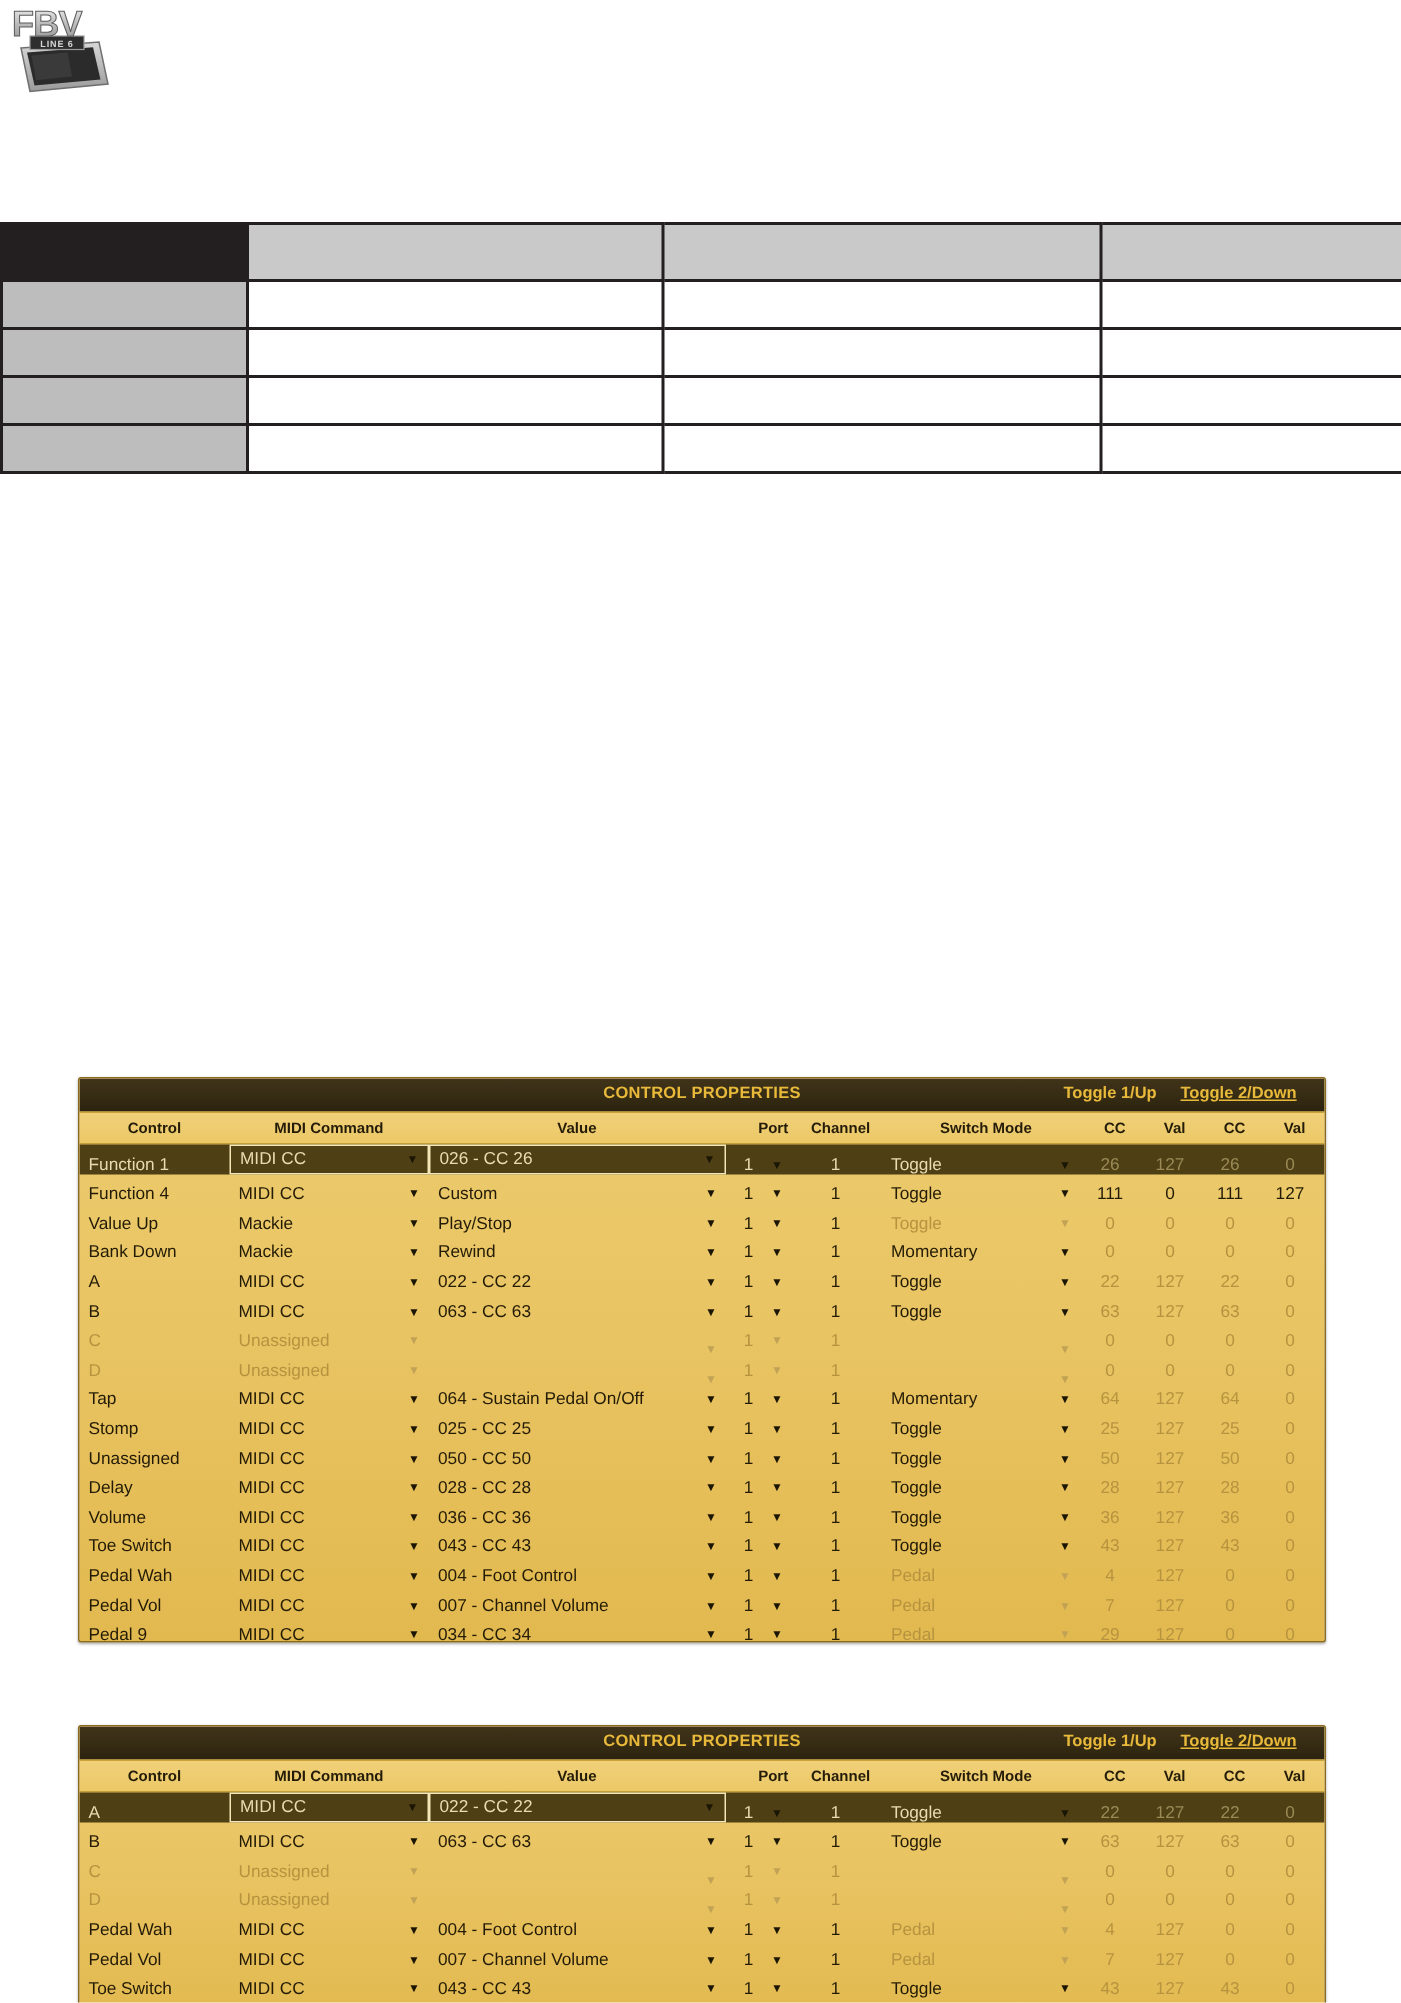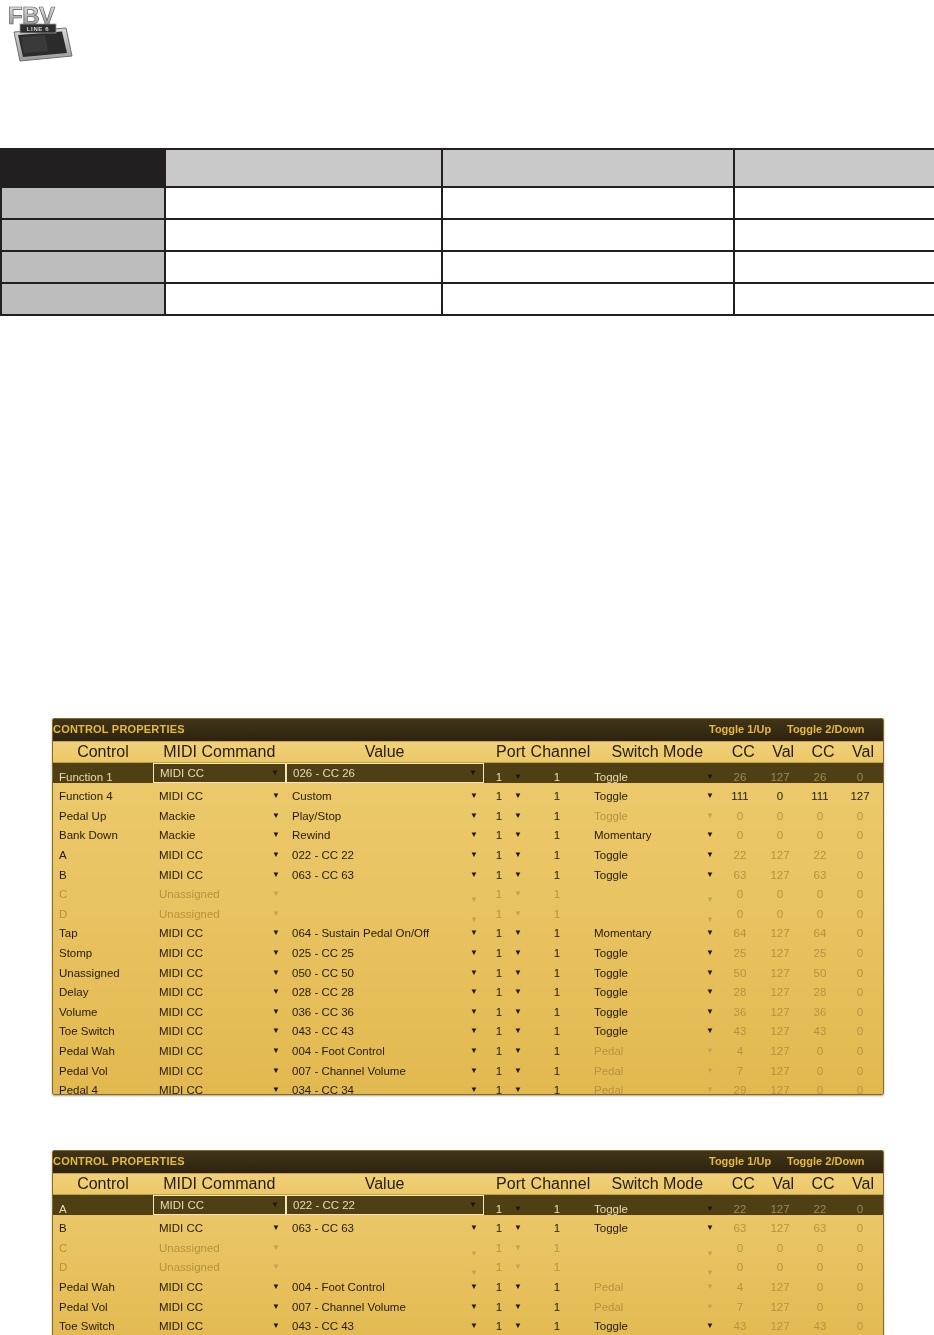--- a/index.html
+++ b/index.html
@@ -66,46 +66,47 @@
   .cp-titlebar {
     position: relative;
     height: 22px;
     background: linear-gradient(180deg, #40341a 0%, #352b13 60%, #2b2210 100%);
     border-bottom: 1px solid #caa33c;
   }
   .cp-title {
     position: absolute;
     left: 0; right: 0;
     top: 4px;
+    text-align: center;
     color: #e8b93a;
     font-size: 11px;
     font-weight: bold;
     letter-spacing: .2px;
   }
   .cp-toggle-labels {
     position: absolute;
     right: 4px;
     top: 4px;
     color: #e8b93a;
     font-size: 11px;
     font-weight: bold;
     white-space: nowrap;
   }
   .cp-toggle-labels span { display: inline-block; }
   .cp-toggle-labels .t1 { width: 78px; }
-  .cp-toggle-labels .t2 { width: 92px; }
+  .cp-toggle-labels .t2 { width: 92px; text-decoration: underline; }
 
   
   .cp-headrow {
     display: flex;
     height: 20px;
     align-items: center;
     color: #241c08;
-    font-weight: normal;
-    font-size: 16px;
+    font-weight: bold;
+    font-size: 10px;
     background: linear-gradient(180deg,#f0d079 0%, #ecc967 100%);
     border-bottom: 1px solid #c3a03a;
   }
 
   
   .cp-row {
     display: flex;
     height: 19.6px;
     align-items: flex-end;
     color: #231b06;
@@ -271,21 +272,21 @@
         <div class="col-value cell-val">Custom<span class="arrow">▼</span></div>
         <div class="col-port"><span class="pnum">1</span><span class="arrow">▼</span></div>
         <div class="col-channel">1</div>
         <div class="col-switch">Toggle<span class="arrow">▼</span></div>
         <div class="col-cc1">111</div>
         <div class="col-val1">0</div>
         <div class="col-cc2">111</div>
         <div class="col-val2">127</div>
       </div>
       <div class="cp-row">
-        <div class="col-control">Pedal Up</div>
+        <div class="col-control">Value Up</div>
         <div class="col-cmd cell-cmd">Mackie<span class="arrow">▼</span></div>
         <div class="col-value cell-val">Play/Stop<span class="arrow">▼</span></div>
         <div class="col-port"><span class="pnum">1</span><span class="arrow">▼</span></div>
         <div class="col-channel">1</div>
         <div class="col-switch dim">Toggle<span class="arrow dim">▼</span></div>
         <div class="col-cc1 dim">0</div>
         <div class="col-val1 dim">0</div>
         <div class="col-cc2 dim">0</div>
         <div class="col-val2 dim">0</div>
       </div>
@@ -447,21 +448,21 @@
         <div class="col-value cell-val">007 - Channel Volume<span class="arrow">▼</span></div>
         <div class="col-port"><span class="pnum">1</span><span class="arrow">▼</span></div>
         <div class="col-channel">1</div>
         <div class="col-switch dim">Pedal<span class="arrow dim">▼</span></div>
         <div class="col-cc1 dim">7</div>
         <div class="col-val1 dim">127</div>
         <div class="col-cc2 dim">0</div>
         <div class="col-val2 dim">0</div>
       </div>
       <div class="cp-row">
-        <div class="col-control">Pedal 4</div>
+        <div class="col-control">Pedal 9</div>
         <div class="col-cmd cell-cmd">MIDI CC<span class="arrow">▼</span></div>
         <div class="col-value cell-val">034 - CC 34<span class="arrow">▼</span></div>
         <div class="col-port"><span class="pnum">1</span><span class="arrow">▼</span></div>
         <div class="col-channel">1</div>
         <div class="col-switch dim">Pedal<span class="arrow dim">▼</span></div>
         <div class="col-cc1 dim">29</div>
         <div class="col-val1 dim">127</div>
         <div class="col-cc2 dim">0</div>
         <div class="col-val2 dim">0</div>
       </div>

